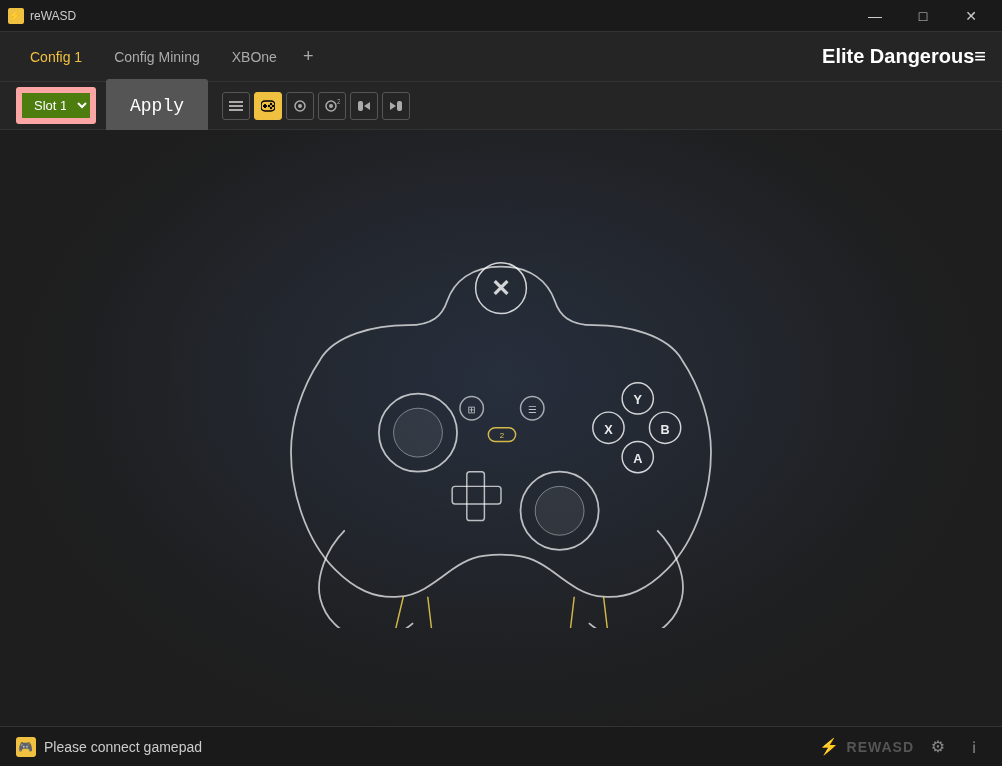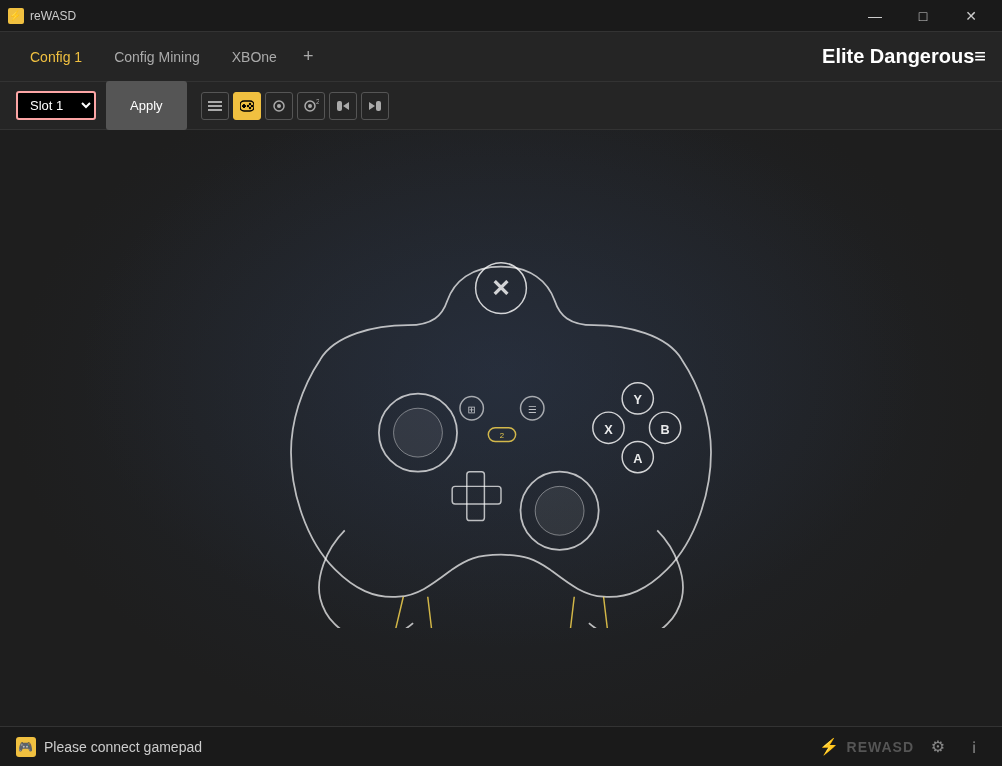--- a/index.html
+++ b/index.html
@@ -115,37 +115,38 @@
       width: 100%;
       height: 48px;
       background: #252525;
       display: flex;
       align-items: center;
       padding: 0 16px;
       gap: 10px;
       border-bottom: 1px solid #333;
     }
     #slot-select {
-      background: #000000;
-      border: 2px solid #fca5a5;
+      background: #4d7c0f;
+      border: 6px solid #fca5a5;
       color: #fff;
       padding: 4px 8px;
       border-radius: 3px;
       font-size: 13px;
       cursor: pointer;
       width: 80px;
     }
     #apply-btn {
       background: #555;
       border: none;
       color: #fff;
       padding: 17px 24px;
       border-radius: 3px;
-      font-size: 13px;
-      cursor: pointer;
+      font-size: 18px;
+      cursor: pointer;
+      font-family: Liberation Mono, monospace;
     }
 
     #view-icons {
       display: flex;
       gap: 4px;
       margin-left: 4px;
       align-items: center;
     }
     .view-icon-btn {
       width: 28px;

